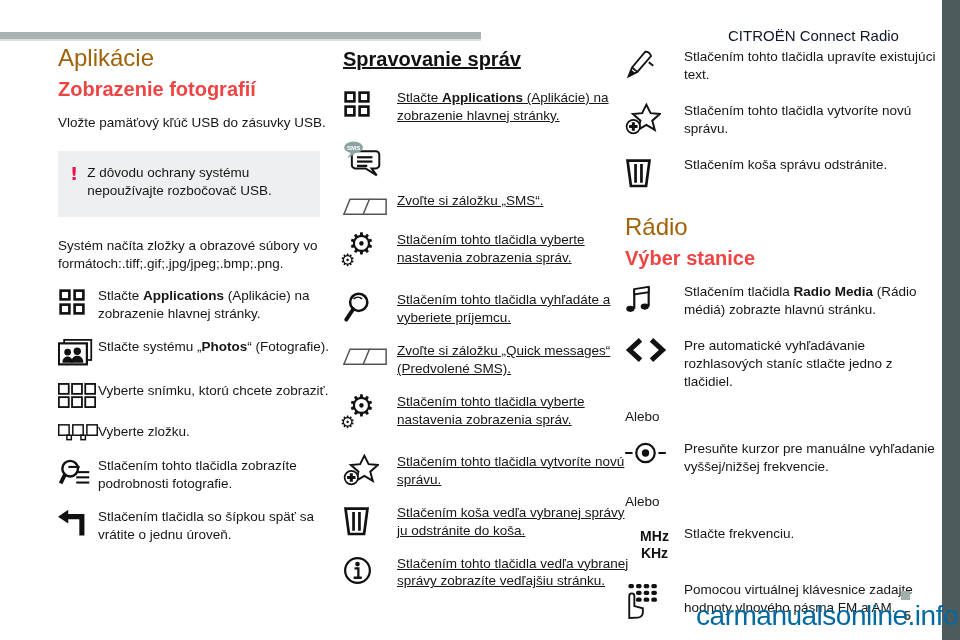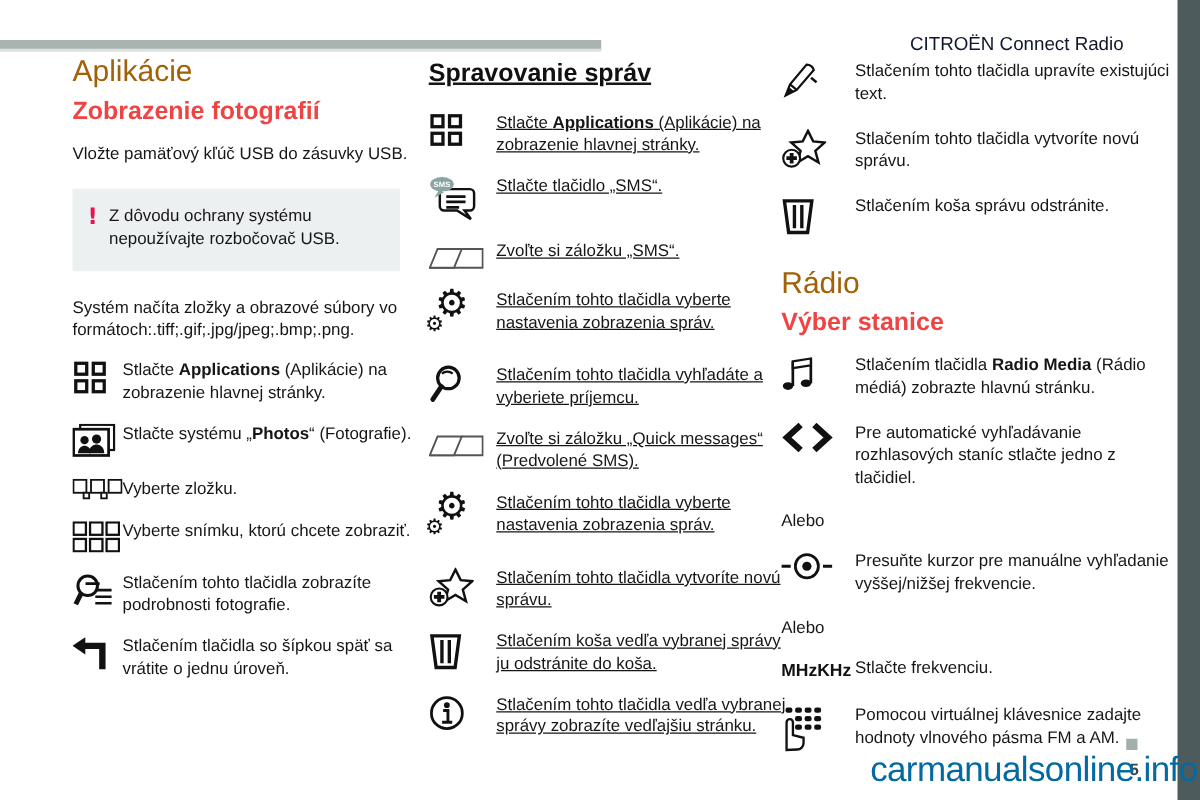--- a/index.html
+++ b/index.html
@@ -26,21 +26,21 @@
   .col3 .row{margin-bottom:18px;}
   .icon{flex:0 0 40px;padding-top:1px;}
   .col2 .icon{flex:0 0 54px;}
   .col3 .icon{flex:0 0 59px;}
   .txt{margin:0;font-size:13.5px;line-height:1.33;}
   .txt b{font-weight:700;}
   .alebo{font-size:13.5px;margin:4px 0 16px 0;}
   .gears{position:relative;display:block;width:40px;height:44px;color:#111;font-family:"DejaVu Sans",sans-serif;}
   .gears .g1{position:absolute;left:5px;top:-6px;font-size:30px;}
   .gears .g2{position:absolute;left:-3px;top:18px;font-size:17px;}
-  .txticon{display:flex;flex-direction:row;font-weight:700;font-size:14px;line-height:1.25;color:#111;padding-top:3px;align-items:center;}
+  .txticon{display:flex;flex-direction:column;font-weight:700;font-size:14px;line-height:1.25;color:#111;padding-top:3px;align-items:center;}
   .rows-top{margin-bottom:26px;}
   .radio-head-gap{margin-top:2px;}
   .watermark{position:absolute;right:2px;bottom:8px;font-size:28px;color:#0369a1;z-index:5;letter-spacing:-0.5px;}
   .pagenum{position:absolute;right:49px;bottom:17px;font-size:13px;font-weight:700;color:#3a4446;z-index:4;}
   .minisquare{position:absolute;right:50px;bottom:40px;width:9px;height:9px;background:#a2b0ab;z-index:4;}
   svg{display:block;}
 </style>
 </head>
 <body>
 
@@ -79,49 +79,49 @@
             <circle cx="11" cy="15" r="3.8" fill="#111"></circle>
             <path d="M5 27 c0-5 3.6-7 6-7 s6 2 6 7z" fill="#111"></path>
             <circle cx="22" cy="14" r="4.2" fill="#111"></circle>
             <path d="M15 27 c0-6 4.2-8 7-8 s7 2 7 8z" fill="#111"></path>
           </svg>
         </div>
         <p class="txt"><span>Stlačte systému „</span><b>Photos</b><span>“ (Fotografie).</span></p>
       </div>
       <div class="row">
         <div class="icon">
-          <svg viewBox="0 0 54 24" width="40" height="18">
-            <g fill="#fff" stroke="#111" stroke-width="2">
-              <rect x="1" y="1" width="14" height="14"></rect>
-              <rect x="20" y="1" width="14" height="14"></rect>
-              <rect x="39" y="1" width="14" height="14"></rect>
-              <rect x="12" y="15" width="6" height="6"></rect>
-              <rect x="31" y="15" width="6" height="6"></rect>
-            </g>
-          </svg>
-        </div>
-        <p class="txt"><span>Vyberte zložku.</span></p>
-      </div>
-      <div class="row">
-        <div class="icon">
           <svg viewBox="0 0 46 30" width="38" height="25">
             <g fill="none" stroke="#111" stroke-width="2.2">
               <rect x="1" y="1" width="12" height="12"></rect>
               <rect x="17" y="1" width="12" height="12"></rect>
               <rect x="33" y="1" width="12" height="12"></rect>
               <rect x="1" y="17" width="12" height="12"></rect>
               <rect x="17" y="17" width="12" height="12"></rect>
               <rect x="33" y="17" width="12" height="12"></rect>
             </g>
           </svg>
         </div>
         <p class="txt"><span>Vyberte snímku, ktorú chcete zobraziť.</span></p>
       </div>
       <div class="row">
         <div class="icon">
+          <svg viewBox="0 0 54 24" width="40" height="18">
+            <g fill="#fff" stroke="#111" stroke-width="2">
+              <rect x="1" y="1" width="14" height="14"></rect>
+              <rect x="20" y="1" width="14" height="14"></rect>
+              <rect x="39" y="1" width="14" height="14"></rect>
+              <rect x="12" y="15" width="6" height="6"></rect>
+              <rect x="31" y="15" width="6" height="6"></rect>
+            </g>
+          </svg>
+        </div>
+        <p class="txt"><span>Vyberte zložku.</span></p>
+      </div>
+      <div class="row">
+        <div class="icon">
           <svg viewBox="0 0 38 34" width="33" height="30">
             <circle cx="14" cy="12" r="9" fill="none" stroke="#111" stroke-width="2.8"></circle>
             <path d="M8 19 L3 29" stroke="#111" stroke-width="4.5"></path>
             <g stroke="#111" stroke-width="2.4" fill="none">
               <path d="M12 10 h13"></path>
               <path d="M21 16 h15"></path>
               <path d="M21 22 h15"></path>
               <path d="M21 28 h15"></path>
             </g>
           </svg>
@@ -163,21 +163,20 @@
             <g stroke="#111" stroke-width="2.6" fill="none">
               <path d="M16 19 h18"></path>
               <path d="M16 24 h18"></path>
               <path d="M16 29 h12"></path>
             </g>
             <ellipse cx="12" cy="7.5" rx="11" ry="6.8" fill="#8ba3a2"></ellipse>
             <path d="M9 13 l-4 7 9 -5z" fill="#8ba3a2"></path>
             <text x="12" y="10.3" font-size="7.2" font-weight="bold" fill="#fff" text-anchor="middle" font-family="Liberation Sans, sans-serif">SMS</text>
           </svg>
         </div>
-        <p class="txt"><span>Stlačte tlačidlo „SMS“.</span></p>
       </div>
       <div class="row">
         <div class="icon">
           <svg viewBox="0 0 50 26" width="44" height="23">
             <path d="M1 24 H49 V7 H30" fill="none" stroke="#555" stroke-width="1.7"></path>
             <path d="M1 24 L8 7 H30 L23 24 Z" fill="#fff" stroke="#555" stroke-width="1.7"></path>
           </svg>
         </div>
         <p class="txt"><span>Zvoľte si záložku „SMS“.</span></p>
       </div>

